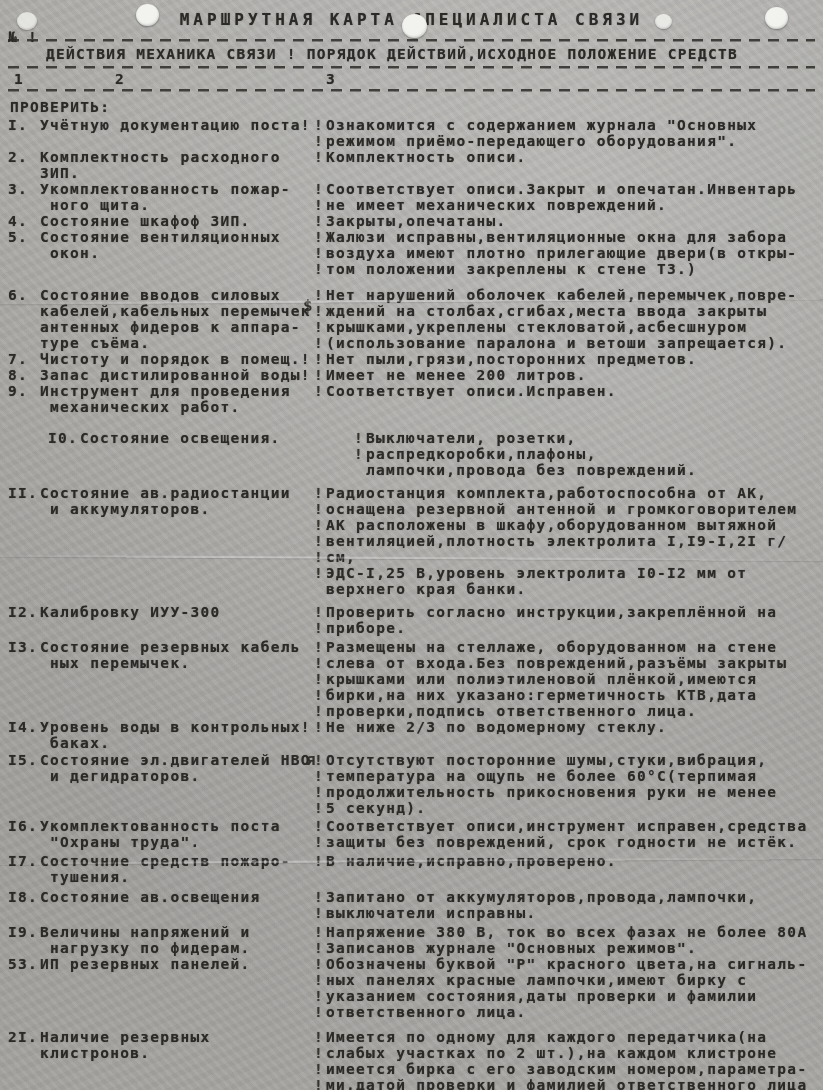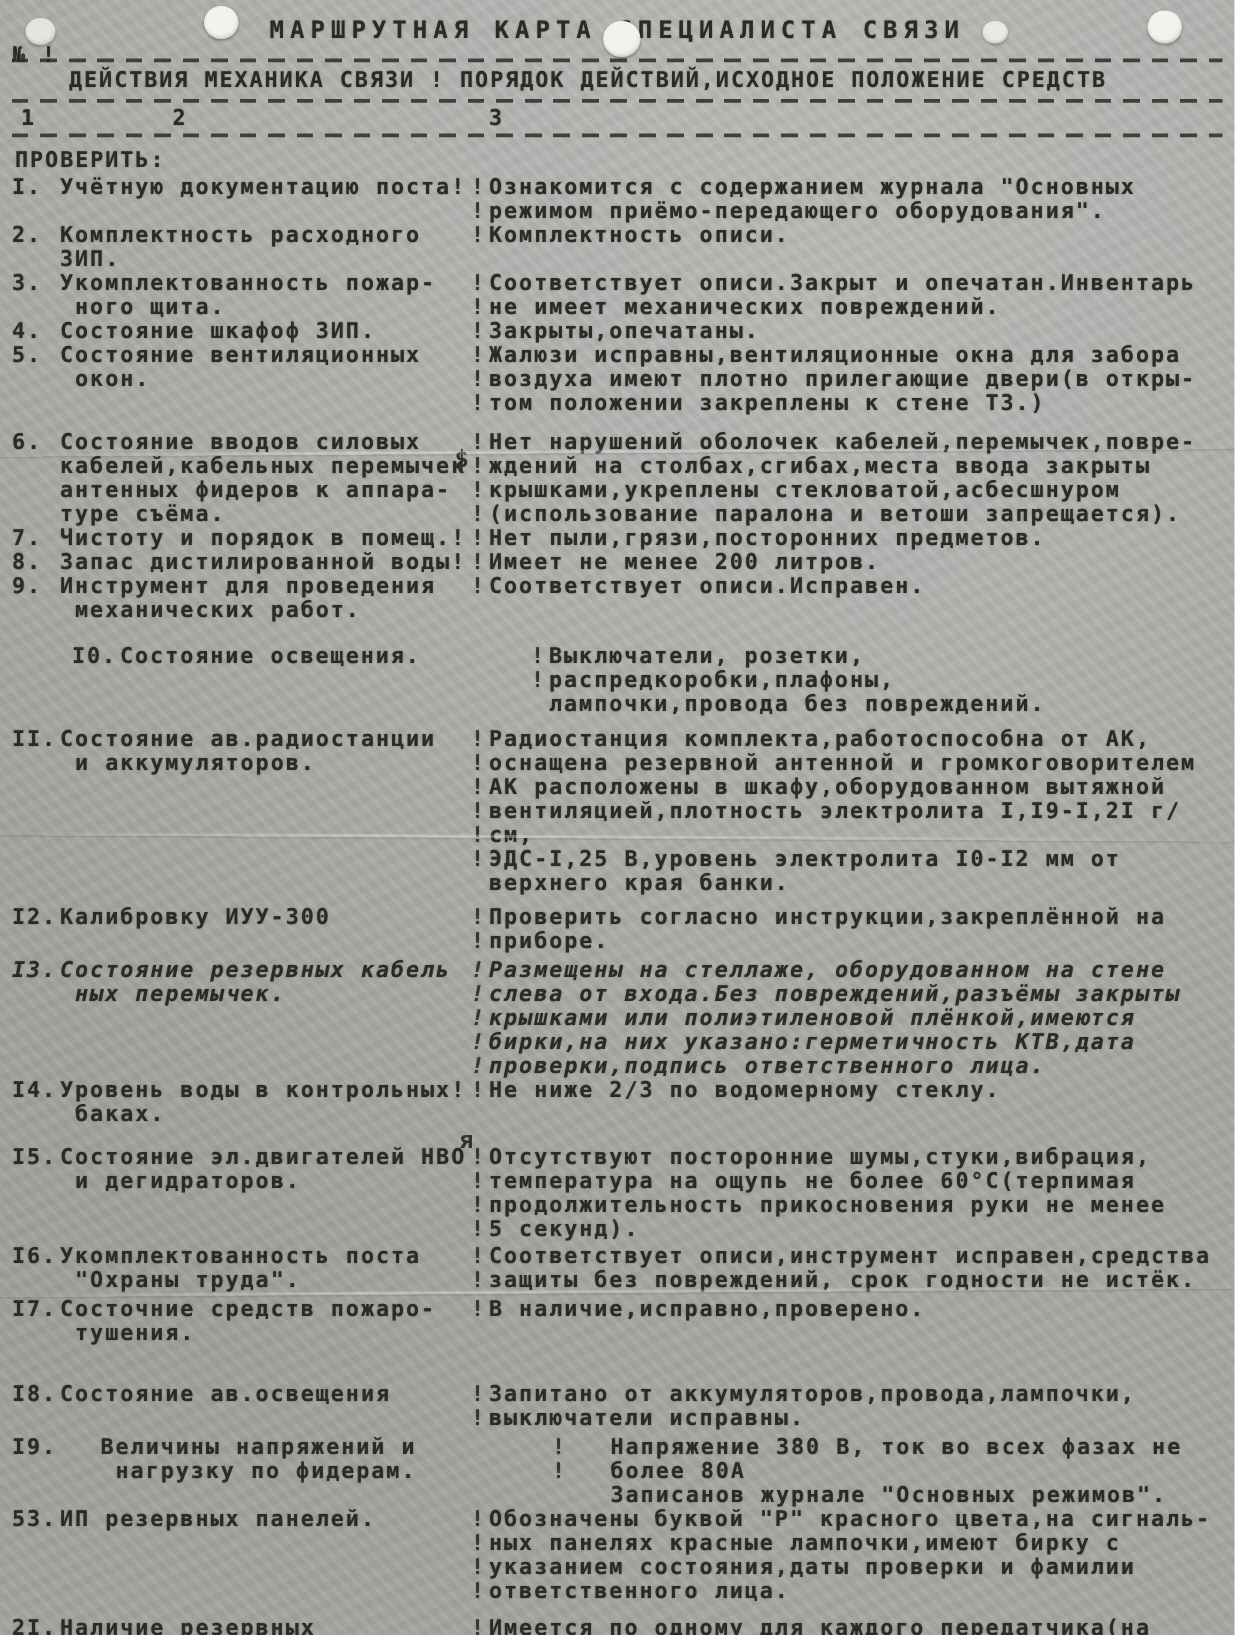--- a/index.html
+++ b/index.html
@@ -55,26 +55,26 @@
   }
   .cell-num{white-space:pre;}
   .cell-action{white-space:pre-wrap;}
   .cell-sep{white-space:pre-line;text-align:center;color:#35342f;}
   .cell-proc{white-space:pre-wrap;}
   
   .item-row:nth-child(6){margin-top:10px;}
   .item-row:nth-child(10){margin-top:15px;margin-left:40px;}
   .item-row:nth-child(11){margin-top:7px;}
   .item-row:nth-child(12){margin-top:7px;}
-  .item-row:nth-child(13){margin-top:3px;font-style:italic;}
-  .item-row:nth-child(15){margin-top:13px;}
+  .item-row:nth-child(13){margin-top:3px;}
+  .item-row:nth-child(15){margin-top:1px;}
   .item-row:nth-child(16){margin-top:2px;}
   .item-row:nth-child(17){margin-top:3px;}
-  .item-row:nth-child(18){margin-top:25px;}
-  .item-row:nth-child(19){margin-top:3px;gap:27px;}
+  .item-row:nth-child(18){margin-top:4px;}
+  .item-row:nth-child(19){margin-top:3px;}
   .item-row:nth-child(21){margin-top:9px;}
   .item-row:nth-child(22){margin-top:3px;}
   .punch-hole{
     position:absolute;border-radius:50%;z-index:5;
     background:radial-gradient(circle at 40% 35%, #f2f2ef 0 55%, #d9d9d6 100%);
     box-shadow:0 1px 2px rgba(0,0,0,0.35), inset 0 -1px 2px rgba(0,0,0,0.15);
   }
   .hole-1{left:17px;top:12px;width:20px;height:18px;opacity:0.8;}
   .hole-2{left:136px;top:4px;width:23px;height:22px;}
   .hole-3{left:402px;top:14px;width:25px;height:24px;}

